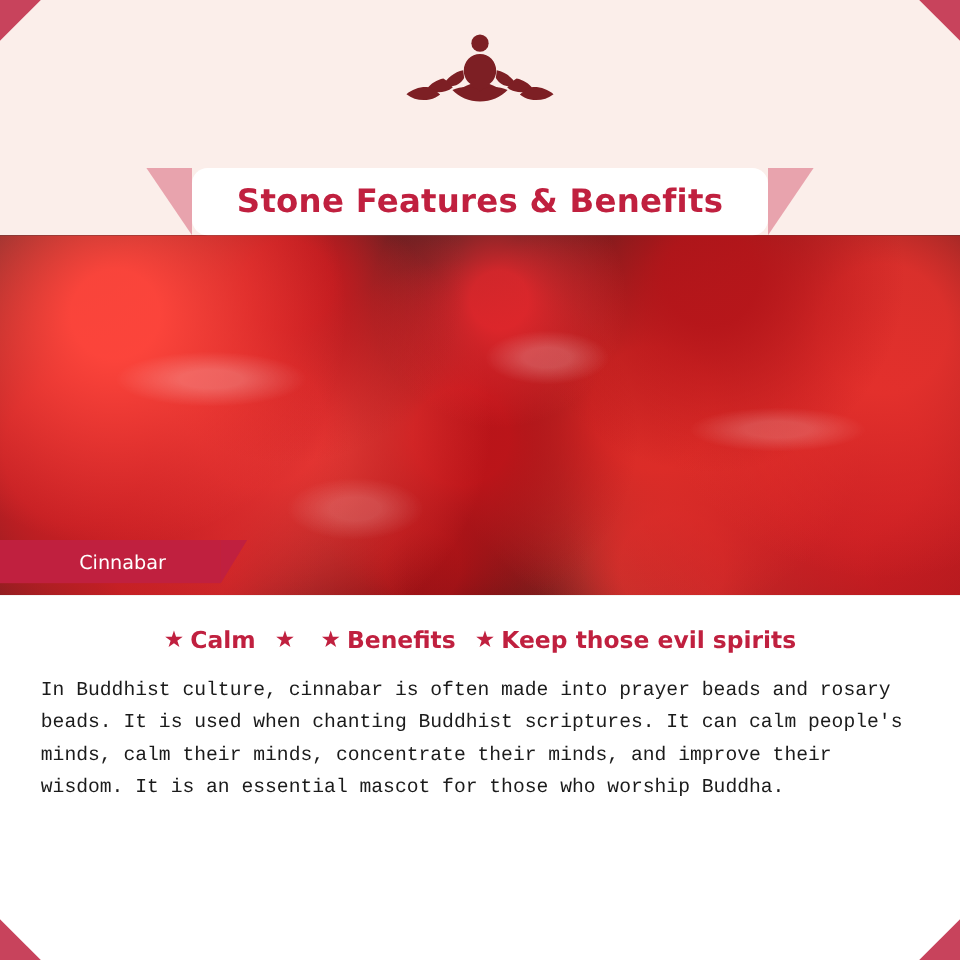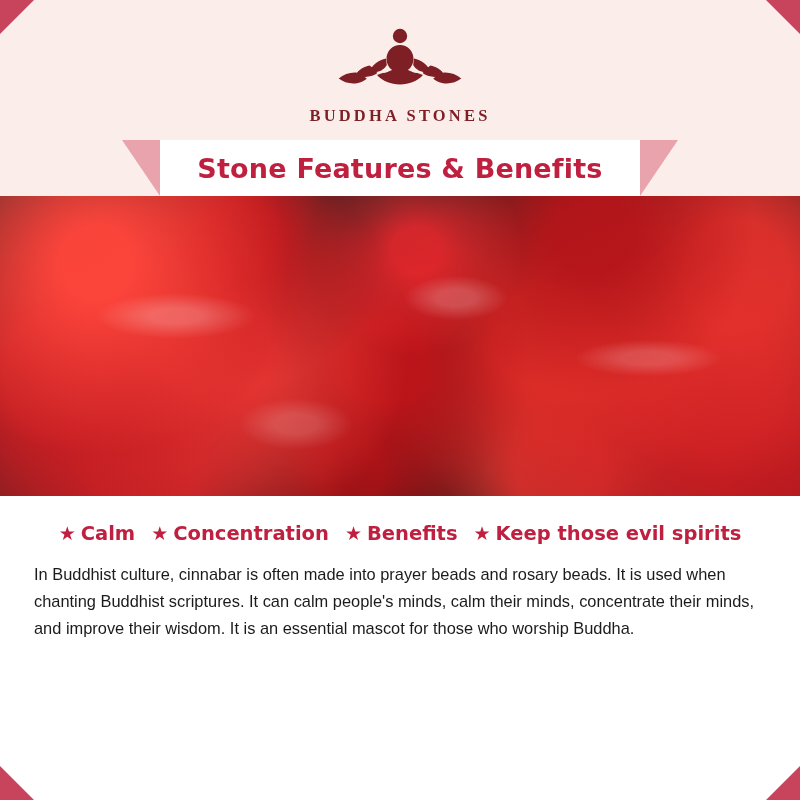--- a/index.html
+++ b/index.html
@@ -87,20 +87,21 @@
     position: absolute;
     left: 160px;
     right: 160px;
     top: 140px;
     height: 56px;
     background: #ffffff;
     display: flex;
     align-items: center;
     justify-content: center;
     z-index: 4;
+    border-radius: 13px;
   }
   .title-ribbon .title-text {
     font-family: "DejaVu Sans", sans-serif;
     font-weight: bold;
     font-size: 27px;
     color: #c0203f;
     letter-spacing: 0.2px;
     white-space: nowrap;
   }
   .ribbon-tail {
@@ -211,21 +212,21 @@
     font-size: 19.5px;
     white-space: nowrap;
   }
   .benefit .star {
     color: #c0203f;
     font-size: 19px;
     margin-right: 5px;
     line-height: 1;
   }
   .description {
-    font-family: Liberation Sans, sans-serif;
+    font-family: Liberation Mono, monospace;
     font-size: 16.4px;
     line-height: 1.65;
     color: #1b1b1b;
     text-align: left;
   }
 
   
   .bottom-rule {
     position: absolute;
     left: 0;
@@ -260,44 +261,45 @@
           <path d="M75 30.5c-4 6-6 12.5-5.5 19 1.8.4 3.6.6 5.5.6s3.7-.2 5.5-.6c.5-6.5-1.5-13-5.5-19z" opacity="0.001"></path>
 
           <path d="M75 62.5c-9 0-17.5-3.5-23-9.5 5-2.2 10.8-3 16.3-2 3.1.6 5.4 1.8 6.7 3.2 1.3-1.4 3.6-2.6 6.7-3.2 5.5-1 11.3-.2 16.3 2-5.5 6-14 9.5-23 9.5z"></path>
           <path d="M44.5 43.5c-5.5 1-10.5 4.2-13.8 8.8 4.6 2.6 10.2 3.3 15.4 1.8 2.5-.7 4.6-1.8 6.2-3.1-2.4-3.3-4.9-5.8-7.8-7.5z"></path>
           <path d="M105.5 43.5c5.5 1 10.5 4.2 13.8 8.8-4.6 2.6-10.2 3.3-15.4 1.8-2.5-.7-4.6-1.8-6.2-3.1 2.4-3.3 4.9-5.8 7.8-7.5z"></path>
           <path d="M31 50.5c-6.3-.3-12.6 1.9-17.3 6 5.4 4.2 12.6 5.9 19.3 4.4 3.6-.8 6.6-2.3 8.8-4.2-3.2-3.1-6.8-5.2-10.8-6.2z"></path>
           <path d="M119 50.5c6.3-.3 12.6 1.9 17.3 6-5.4 4.2-12.6 5.9-19.3 4.4-3.6-.8-6.6-2.3-8.8-4.2 3.2-3.1 6.8-5.2 10.8-6.2z"></path>
           <path d="M75 66.5c-14.5 0-28.5-3.2-39.5-9 9.5-1.6 19.8-.4 28.4 3.2 4.4 1.8 8.1 4 11.1 6.4 3-2.4 6.7-4.6 11.1-6.4 8.6-3.6 18.9-4.8 28.4-3.2-11 5.8-25 9-39.5 9z" opacity="0.001"></path>
         </g>
       </svg>
-      <div class="brand-name">BUDDHA STONES</div>
     </div>
 
     <div class="ribbon-tail ribbon-tail-left"></div>
     <div class="ribbon-tail ribbon-tail-right"></div>
     <div class="title-ribbon">
       <span class="title-text">Stone Features &amp; Benefits</span>
     </div>
   </div>
 
   <div class="photo">
     <div class="photo-bg"></div>
     <div class="photo-gloss"></div>
+    <div class="caption-chip">
+      <span>Cinnabar</span>
+    </div>
   </div>
 
   <div class="body-area">
     <div class="benefits">
       <div class="benefit">
         <span class="star">★</span>
         <span>Calm</span>
       </div>
       <div class="benefit">
         <span class="star">★</span>
-        <span>Concentration</span>
       </div>
       <div class="benefit">
         <span class="star">★</span>
         <span>Benefits</span>
       </div>
       <div class="benefit">
         <span class="star">★</span>
         <span>Keep those evil spirits</span>
       </div>
     </div>

